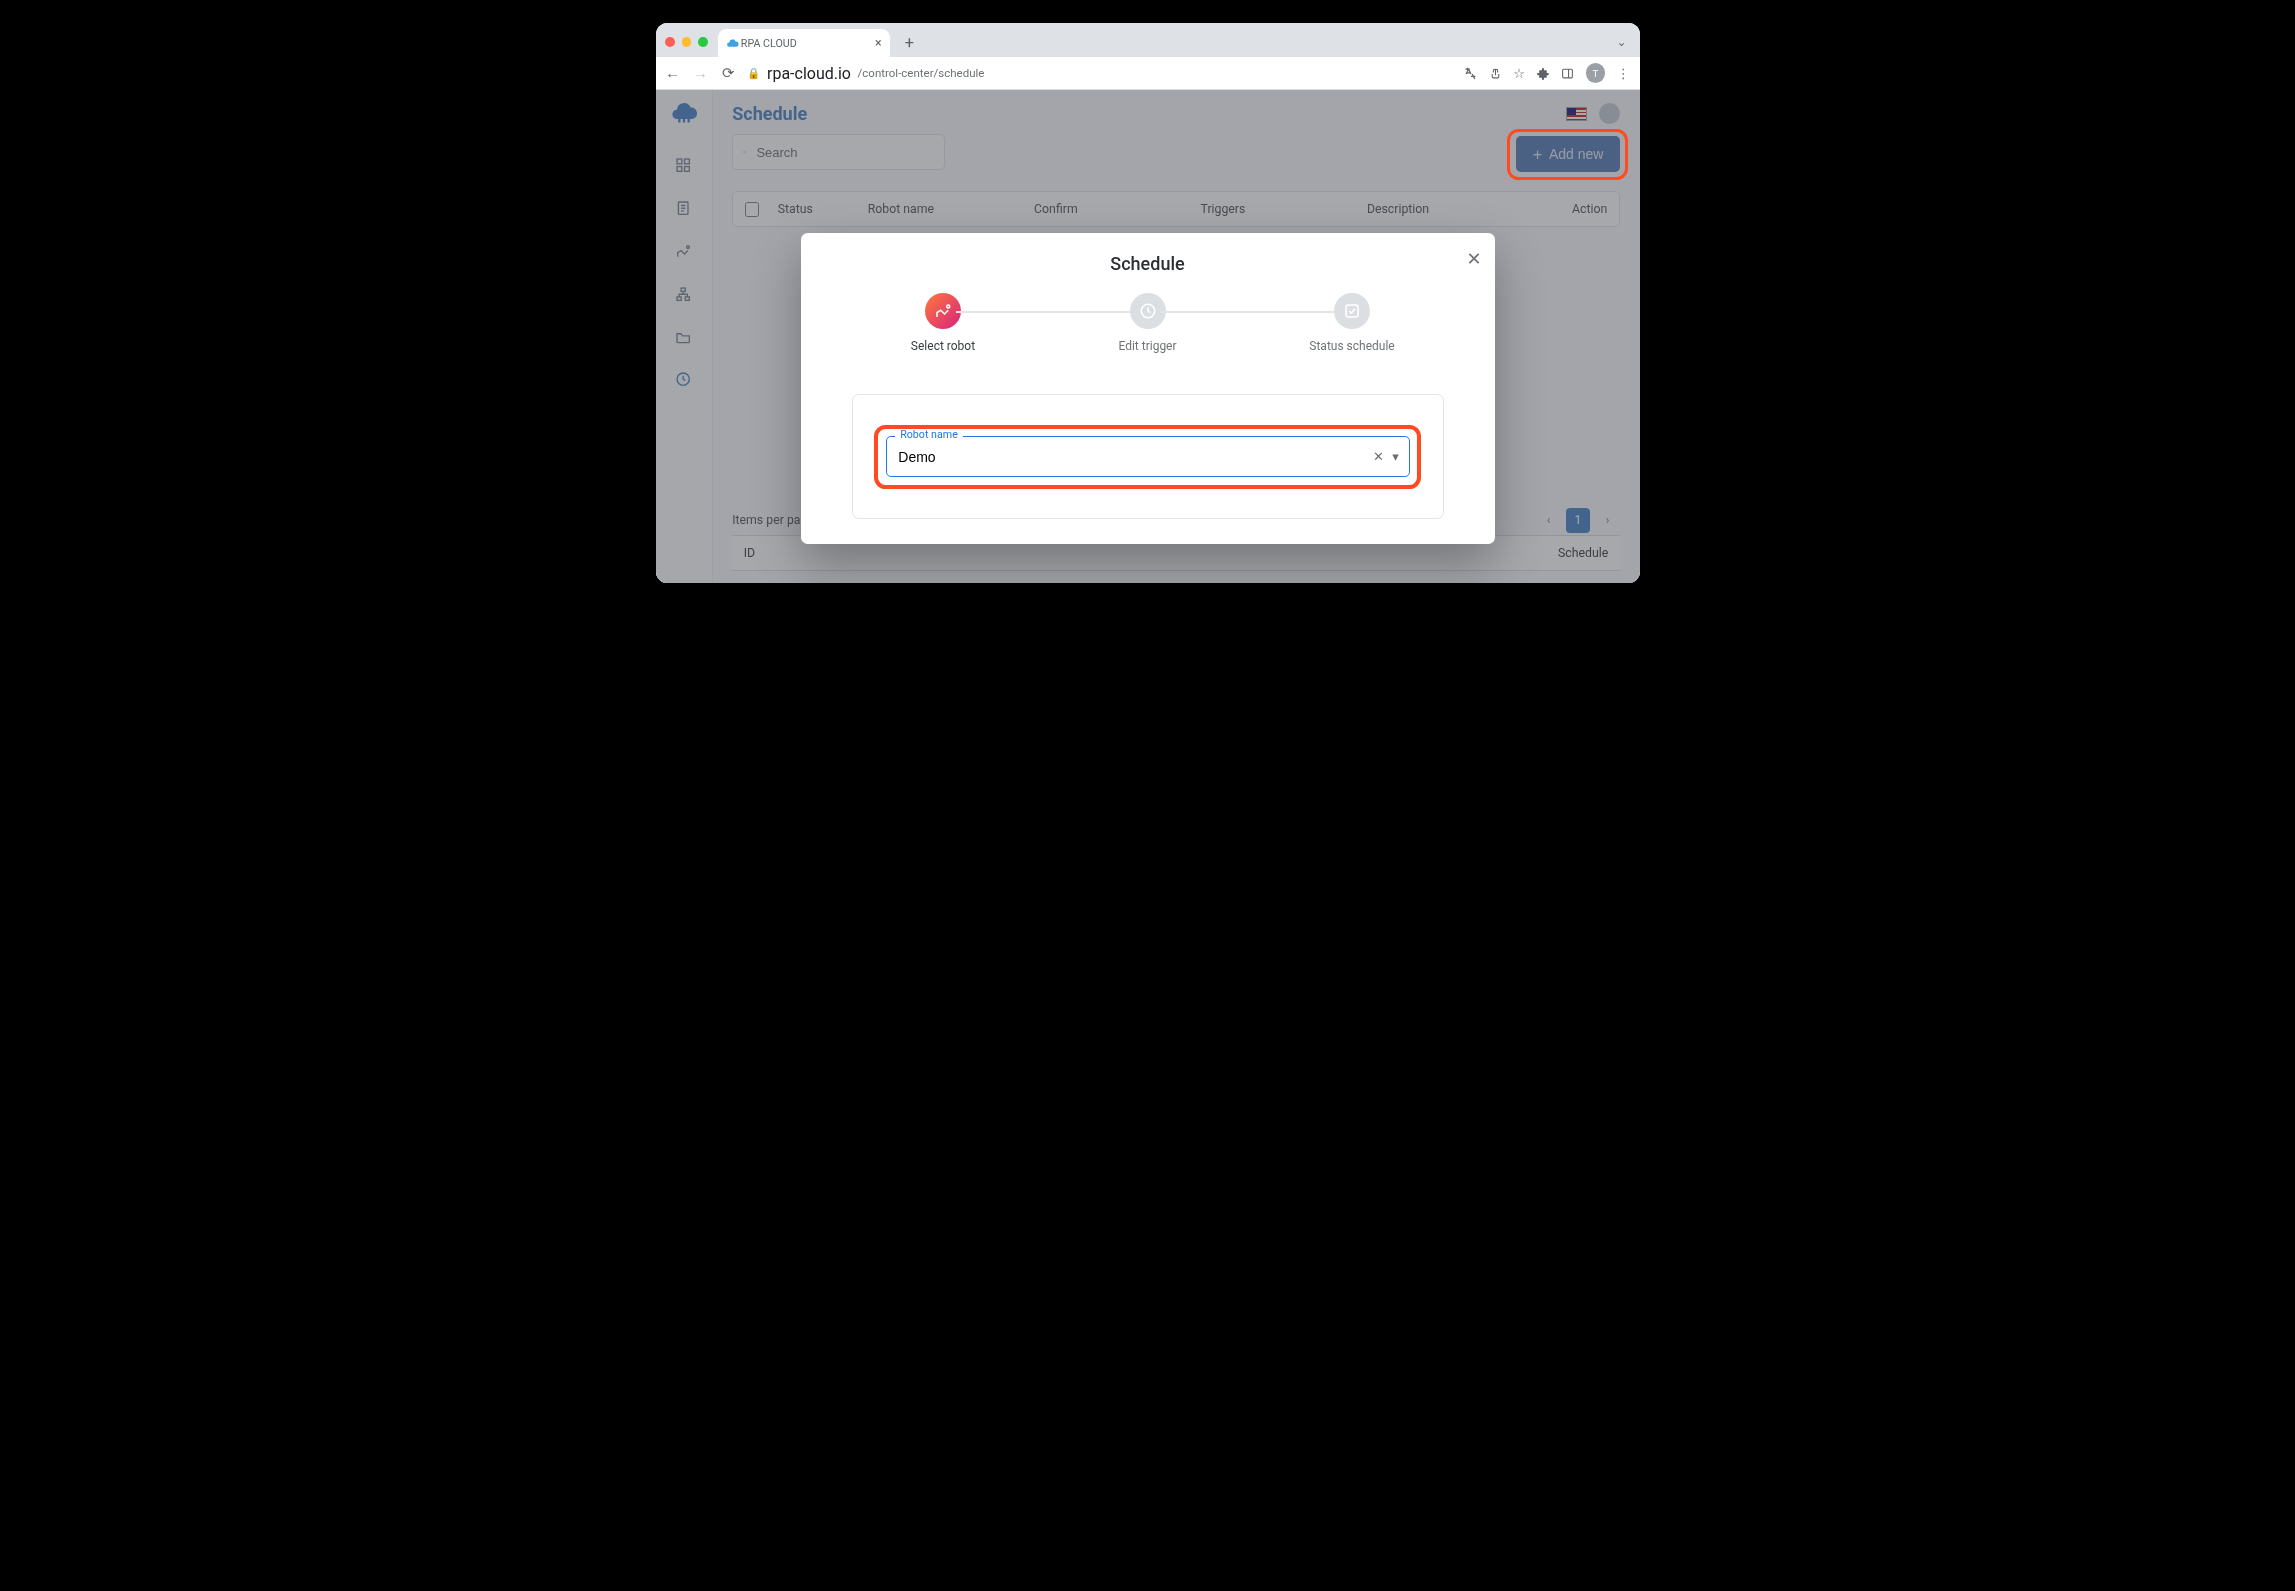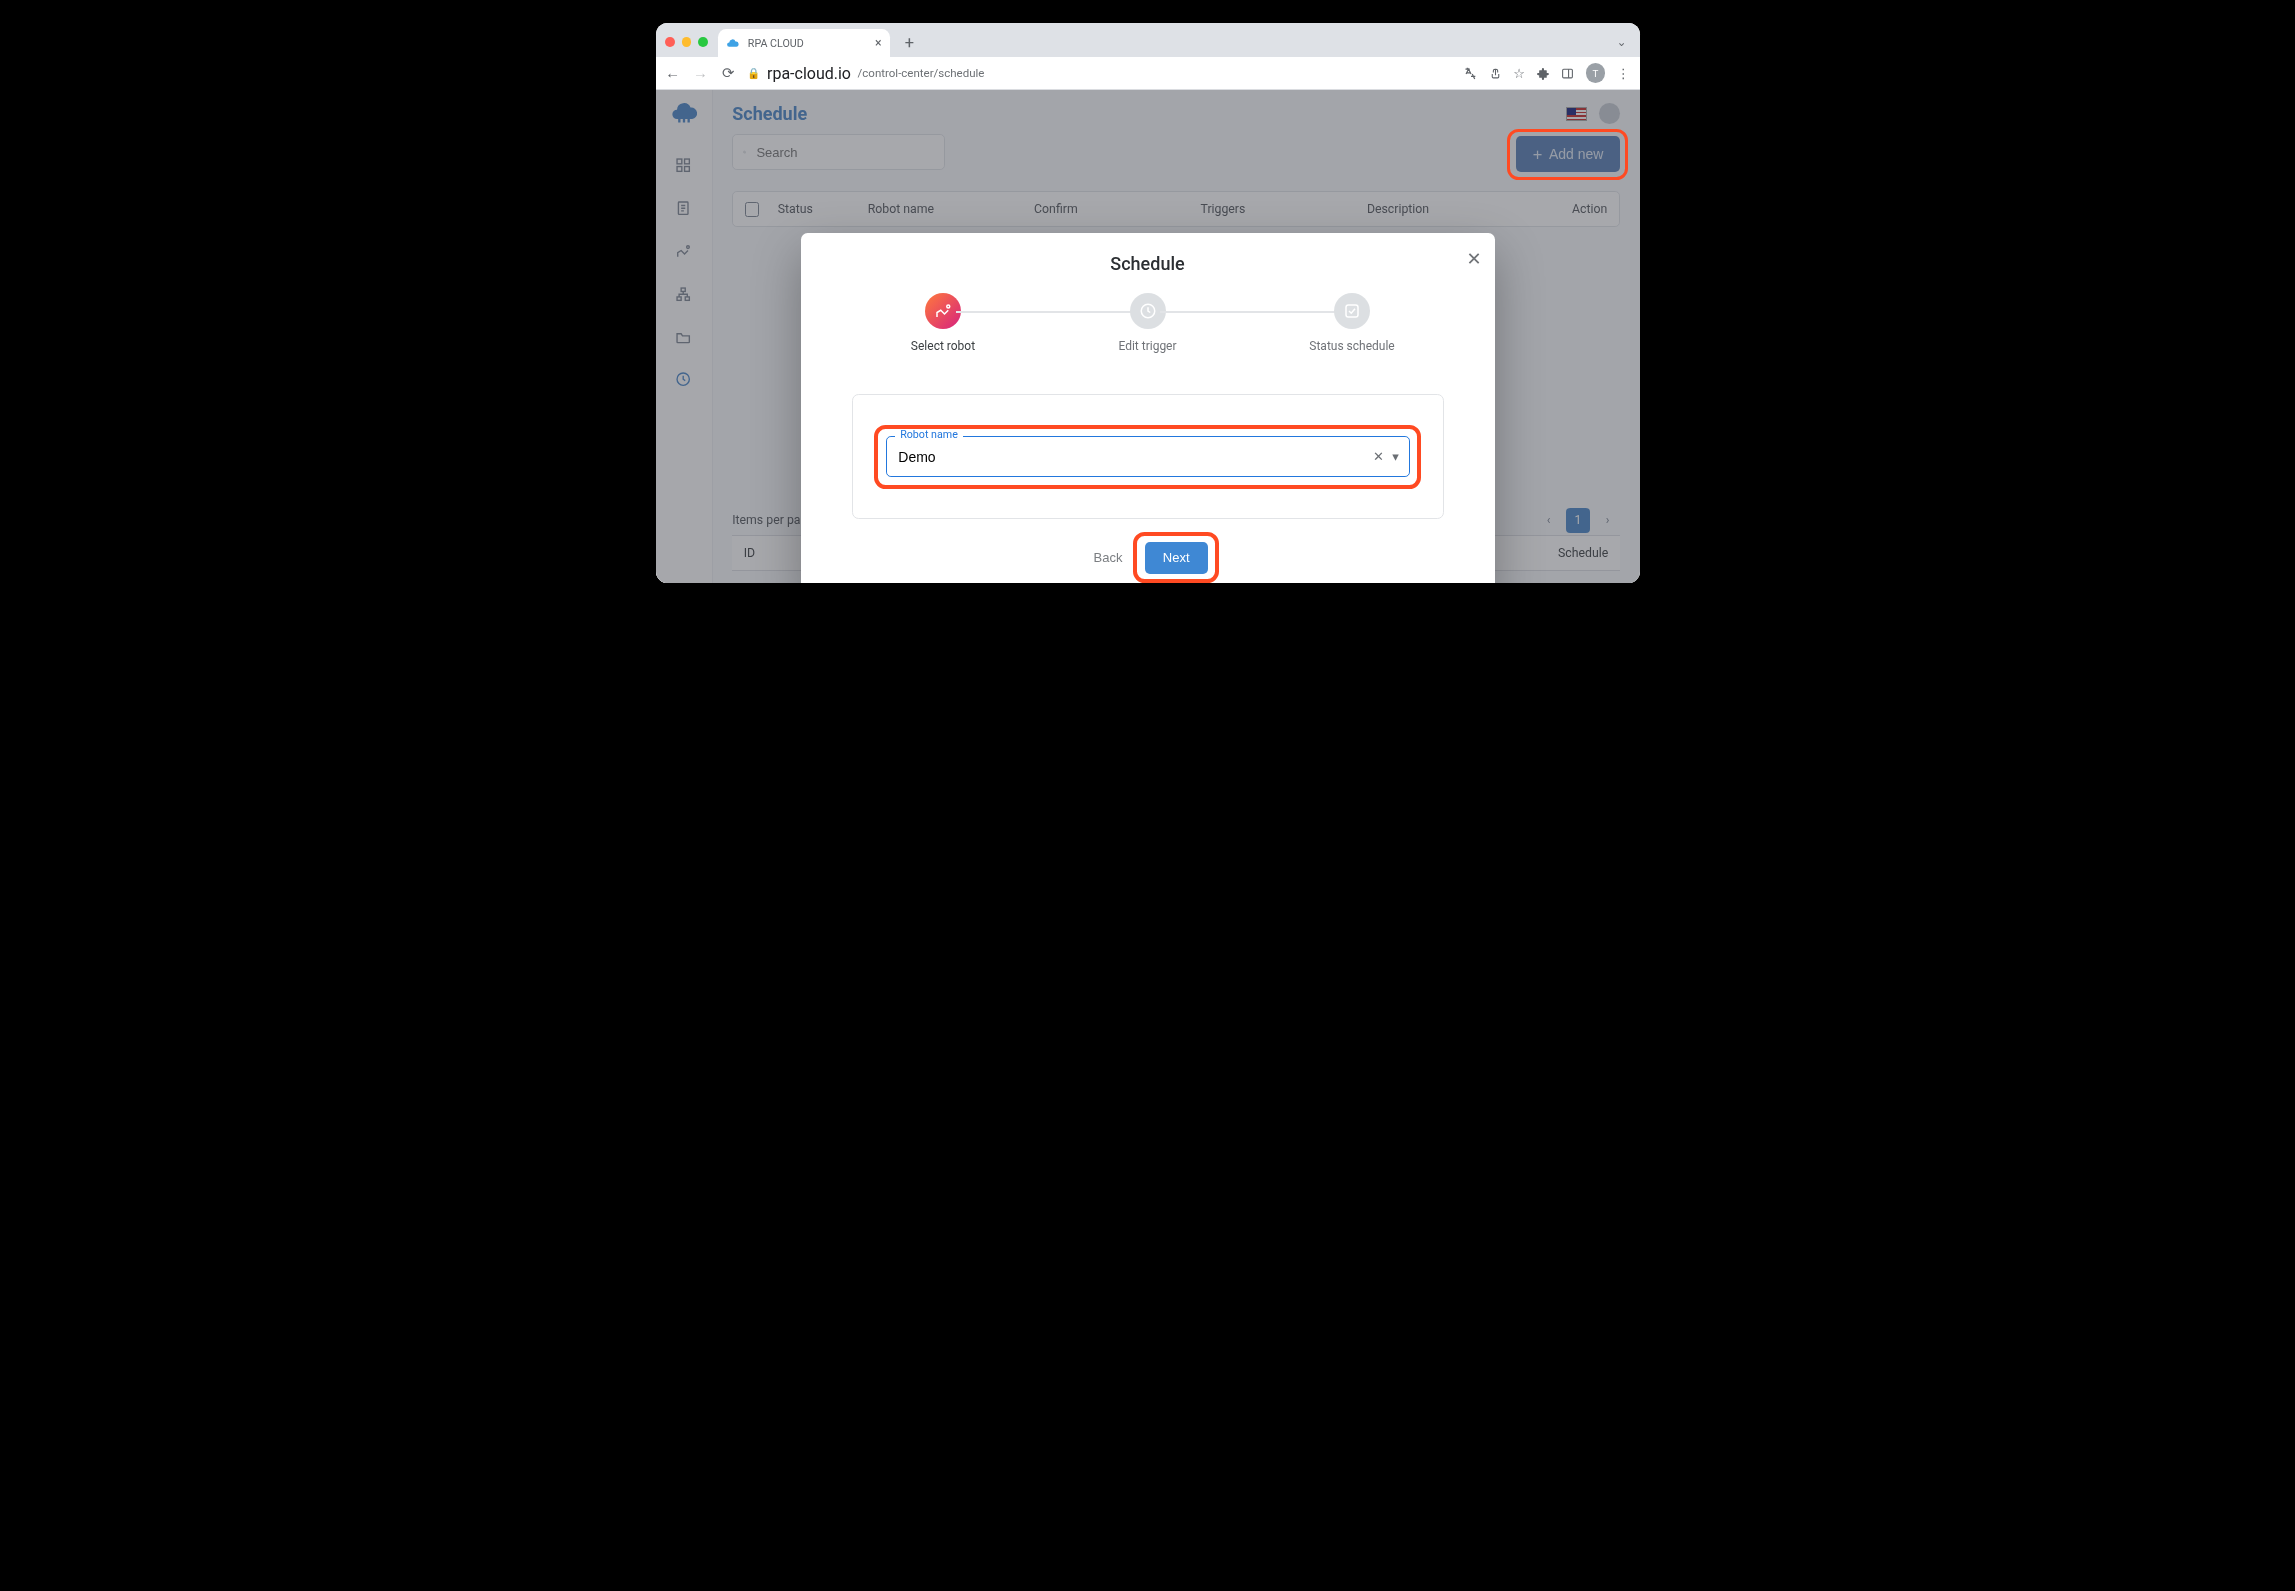--- a/index.html
+++ b/index.html
@@ -37,21 +37,21 @@
     align-items: flex-end;
     padding: 0 9.8px;
     position: relative;
   }
   .traffic-lights { display:flex; gap:6.6px; margin-right:9.8px; margin-bottom:9.8px; }
   .tl { width:9.8px; height:9.8px; border-radius:50%; }
   .tl.red{background:#ff5f57}.tl.yel{background:#febc2e}.tl.grn{background:#28c840}
   .tab {
     background:#fff; height:28px; min-width:172px;
     border-radius:8.2px 8.2px 0 0; display:flex; align-items:center;
-    padding:0 8.2px; gap:9px; font-size:10.7px; color:#5f6368;
+    padding:0 8.2px; gap:2px; font-size:10.7px; color:#5f6368;
   }
   .tab .favicon { width:13px;height:13px; color:#3ea2e5; }
   .tab .close { margin-left:auto; font-size:12.3px; color:#5f6368; cursor:pointer;}
   .newtab { width:23px;height:23px; display:flex; align-items:center; justify-content:center; margin-left:8.2px; margin-bottom:3.3px; color:#5f6368; font-size:16.4px; cursor:pointer;}
   .chev-down { position:absolute; right:13px; top:11.5px; font-size:11.5px; color:#5f6368;}
   .toolbar {
     height:33px; display:flex; align-items:center; padding:0 8.2px; gap:9.8px;
     border-bottom:0.8px solid var(--gray-border); background:#fff;
   }
   .toolbar .nav-btn { width:18px; text-align:center; color:#5f6368; font-size:14.8px; cursor:pointer;}
@@ -355,23 +355,16 @@
           <div class="hr-field highlight-ring"></div>
           <span class="field-label">Robot name</span>
           <div class="combo">
             <input value="Demo" style="">
             <span class="clear">✕</span>
             <span class="chev">▾</span>
           </div>
         </div>
       </div>
 
-      <div class="modal-actions">
-        <button class="btn-back">Back</button>
-        <div class="hr-next-wrap">
-          <div class="hr-next highlight-ring"></div>
-          <button class="btn-next">Next</button>
-        </div>
-      </div>
     </div>
   </div>
 </div>
 
 
 </body></html>

